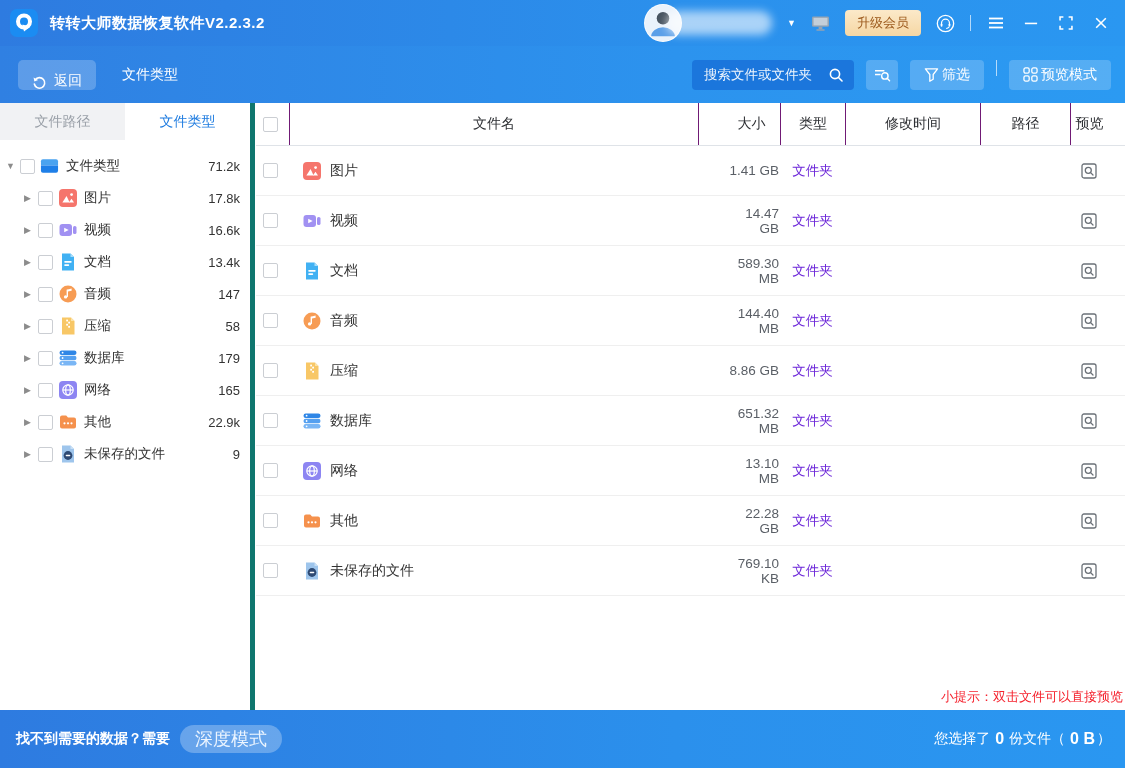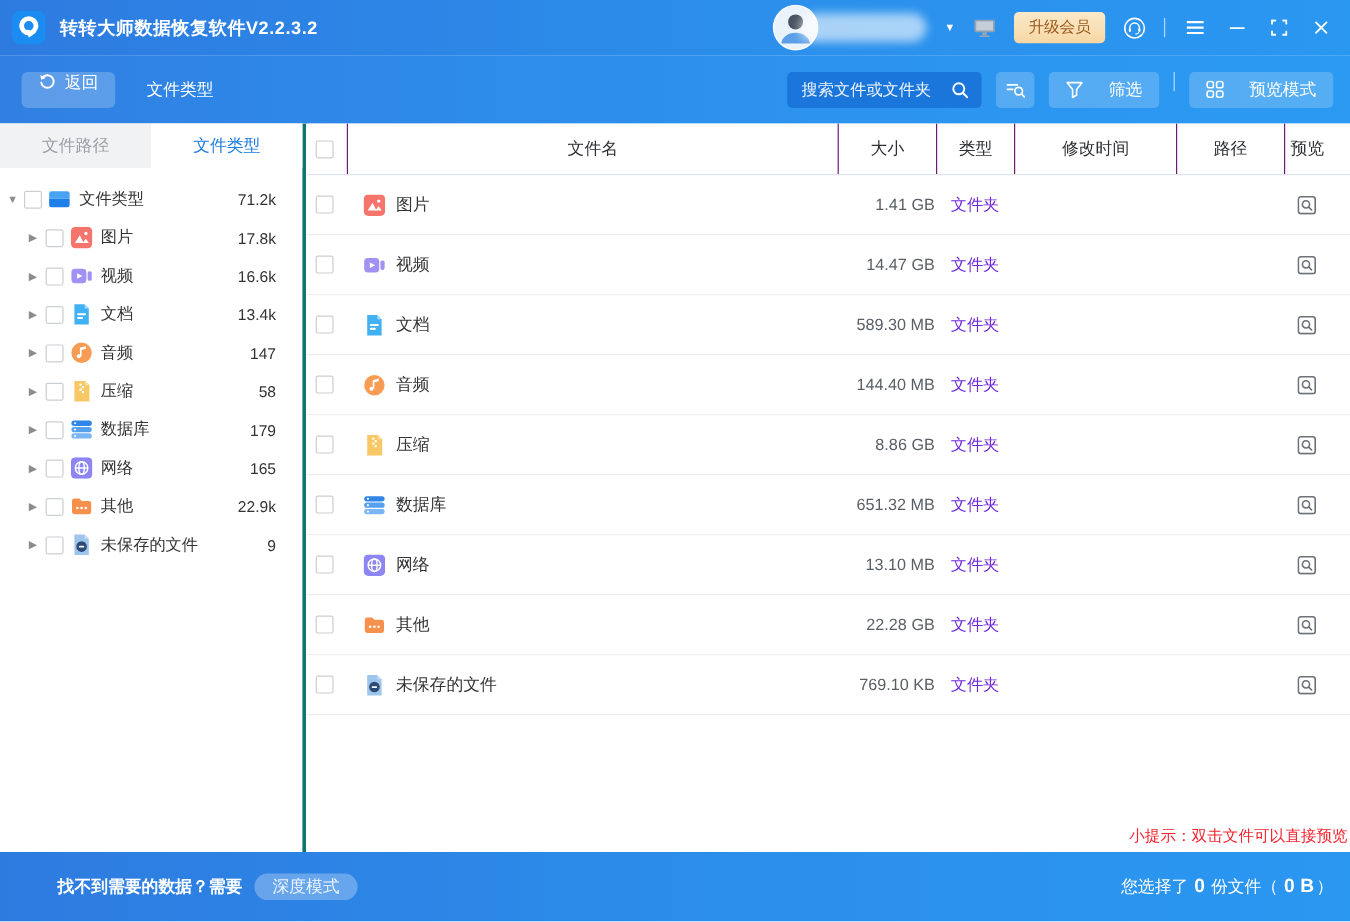--- a/index.html
+++ b/index.html
@@ -34,100 +34,100 @@
   .vdiv { width:1px; height:16px; background:rgba(255,255,255,.65); }
   .winbtn { display:flex; align-items:center; justify-content:center; width:20px; height:20px; cursor:pointer; }
 
   
   .toolbar {
     position:absolute; top:46px; left:0; right:0; height:57px;
     background:linear-gradient(90deg,#3080e2 0%,#2c93ee 60%,#2b9af2 100%);
     display:flex; align-items:center; padding:0 14px 0 18px;
   }
   .back-btn {
-    display:flex; align-items:flex-start; gap:7px; background:rgba(255,255,255,.22);
+    display:flex; align-items:flex-end; gap:7px; background:rgba(255,255,255,.22);
     border-radius:5px; height:30px; padding:0 14px; color:#fff; font-size:14px; cursor:pointer;
   }
   .crumb { color:#fff; font-size:14px; margin-left:26px; }
   .tbar-right { margin-left:auto; display:flex; align-items:flex-start; gap:12px; }
   .search-box {
     position:relative; width:162px; height:30px; background:#1b76dc; border-radius:4px;
     display:flex; align-items:center;
   }
   .search-box input {
     width:128px; background:transparent; border:none; outline:none; color:#fff;
     font-size:13.5px; padding:0 0 0 12px; font-family:inherit;
   }
   .search-box input::placeholder { color:rgba(255,255,255,.92); }
   .search-box .mag { position:absolute; right:10px; top:7px; cursor:pointer; }
   .sq-btn {
     width:32px; height:30px; background:rgba(255,255,255,.2); border-radius:4px;
     display:flex; align-items:center; justify-content:center; cursor:pointer;
   }
   .txt-btn {
     height:30px; background:rgba(255,255,255,.2); border-radius:4px; color:#fff; font-size:14px;
-    display:flex; align-items:center; gap:21px; padding:0 14px; cursor:pointer; white-space:nowrap;
+    display:flex; align-items:center; gap:3px; padding:0 14px; cursor:pointer; white-space:nowrap;
   }
 
   
   .sidebar {
     position:absolute; top:103px; left:0; width:255px; bottom:58px; background:#fff;
-    border-right:3px solid #0f766e;
+    border-right:5px solid #0f766e;
   }
   .side-tabs { display:flex; height:37px; }
   .side-tab { width:50%; display:flex; align-items:center; justify-content:center; font-size:14px; cursor:pointer; }
   .side-tab.inactive { background:#f1f2f4; color:#9aa0a8; }
   .side-tab.active { background:#fff; color:#1f7ce0; }
   .tree { padding-top:10px; }
   .tree-item { display:flex; align-items:center; height:32px; padding-left:6px; cursor:pointer; }
   .tree-item.child { padding-left:24px; }
   .tri { width:14px; color:#8c8c8c; font-size:9px; flex:0 0 auto; }
   .checkbox {
     width:15px; height:15px; border:1px solid #cbced3; border-radius:2px; background:#fff;
     flex:0 0 auto; margin-right:5px; cursor:pointer;
   }
   .ficon { width:19px; height:19px; flex:0 0 auto; display:flex; align-items:center; justify-content:center; }
   .tree-label { margin-left:7px; font-size:13.5px; color:#333; white-space:nowrap; }
-  .tree-count { margin-left:auto; margin-right:22px; font-size:13px; color:#333; }
+  .tree-count { margin-left:auto; margin-right:10px; font-size:13px; color:#333; }
 
   
   .main { position:absolute; top:103px; left:256px; right:0; bottom:58px; background:#fff; }
   .thead { display:flex; height:43px; border-bottom:1px solid #dfe3e8; }
   .thead .cell {
     display:flex; align-items:center; justify-content:center;
     font-size:14px; color:#2d2f33; font-weight:500; border-left:1px solid #701a75;
   }
   .c-check { width:33px; display:flex; align-items:center; justify-content:center; }
   .thead .c-check { border-left:none; }
   .c-name { width:409px; }
-  .c-size { width:82px; }
+  .c-size { width:82px;padding-left:24px; }
   .c-type { width:65px; }
   .c-mtime { width:135px; }
   .c-path { width:90px; }
   .c-preview { width:38px;text-align:right; }
   .trow { display:flex; align-items:center; height:50px; border-bottom:1px solid #efefef; }
   .trow .c-name { display:flex; align-items:center; padding-left:13px; }
   .trow .c-name .fname { margin-left:9px; font-size:14px; color:#333; }
   .trow .c-size { text-align:right; font-size:13.5px; color:#5a5f66; padding-right:1px; }
   .trow .c-type { text-align:center; font-size:13.5px; color:#6d28d9; }
   .trow .c-preview { display:flex; align-items:center; justify-content:center; }
   .preview-btn { cursor:pointer; }
 
   
   .tip { position:absolute; right:2px; bottom:62px; font-size:13px; color:#f5222d; z-index:4; }
   .footer {
     position:absolute; left:0; right:0; bottom:0; height:58px;
     background:linear-gradient(90deg,#2e7be0 0%,#2b90ec 60%,#2a97f1 100%);
     display:flex; align-items:center; padding:0 14px 0 16px; z-index:5;
   }
-  .footer-left { display:flex; align-items:center; gap:10px;margin-left:32px; }
+  .footer-left { display:flex; align-items:center; gap:10px; }
   .prompt { color:#fff; font-size:14px; font-weight:700; }
   .deep-btn {
     background:rgba(255,255,255,.28); border-radius:16px; padding:2px 15px;
-    color:#ecf5ff; font-size:14px; cursor:pointer; white-space:nowrap;
+    color:#ecf5ff; font-size:18px; cursor:pointer; white-space:nowrap;
   }
   .footer-right { margin-left:auto; display:flex; align-items:center; gap:16px; }
   .sel-text { color:#fff; font-size:14px; display:flex; align-items:center; }
   .sel-text b { font-size:16px; font-weight:700; margin:0 5px; }
   .sel-text b.last { margin-right:2px; }
   .recover-btn {
     width:96px; height:38px; border-radius:19px;
     background:linear-gradient(180deg,#dcedfd,#a8cef4);
     color:#fff; font-size:15px; display:flex; align-items:center; justify-content:center;
     cursor:pointer; box-shadow:0 2px 5px rgba(20,70,140,.18);

